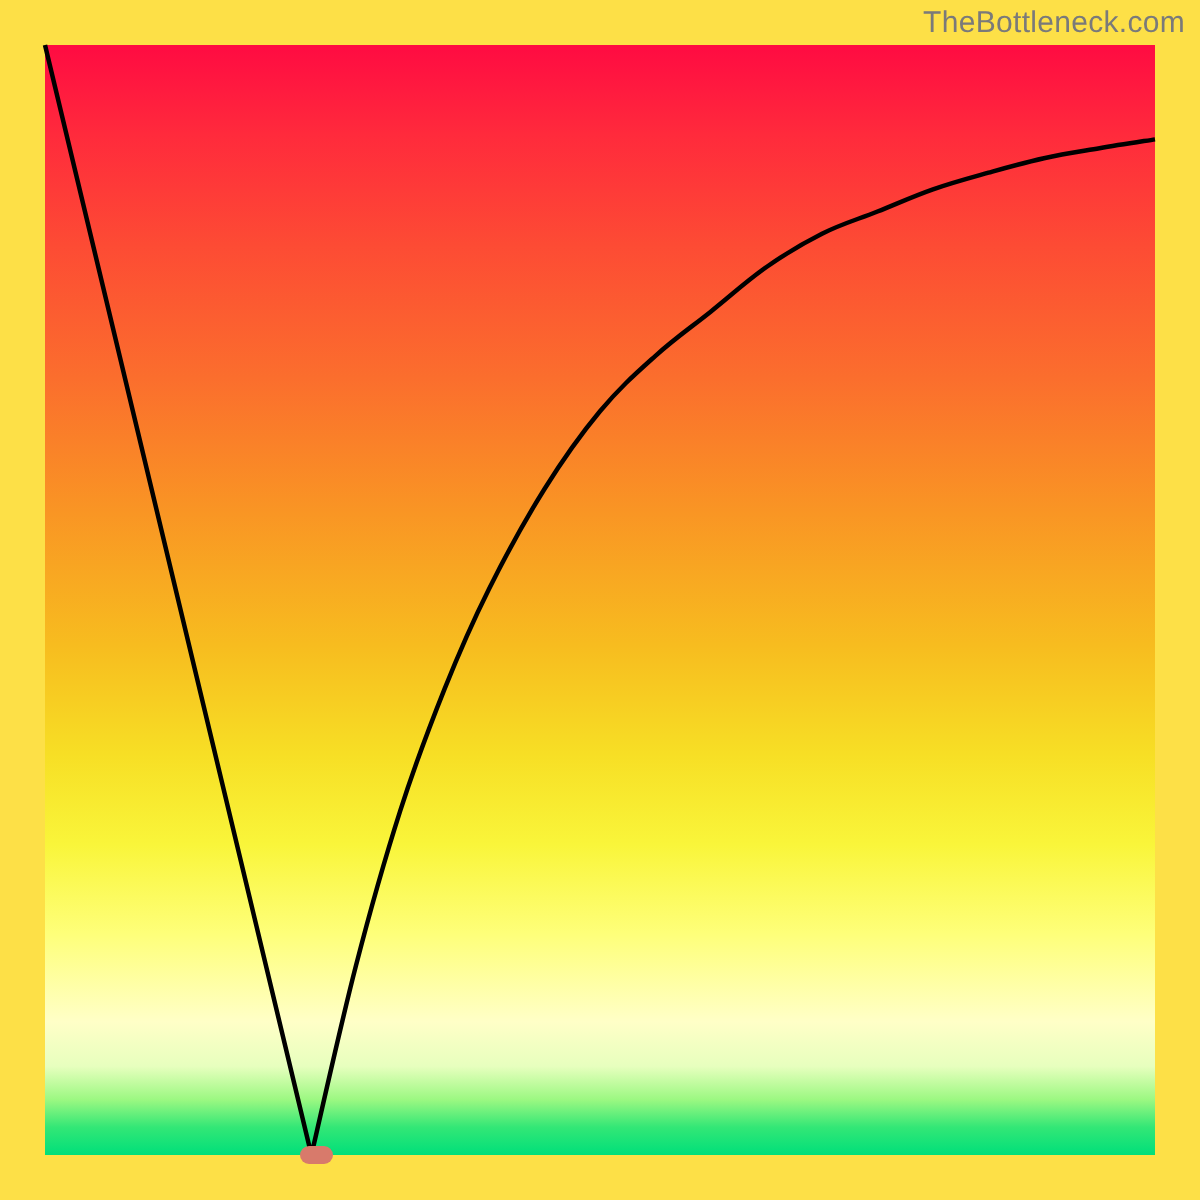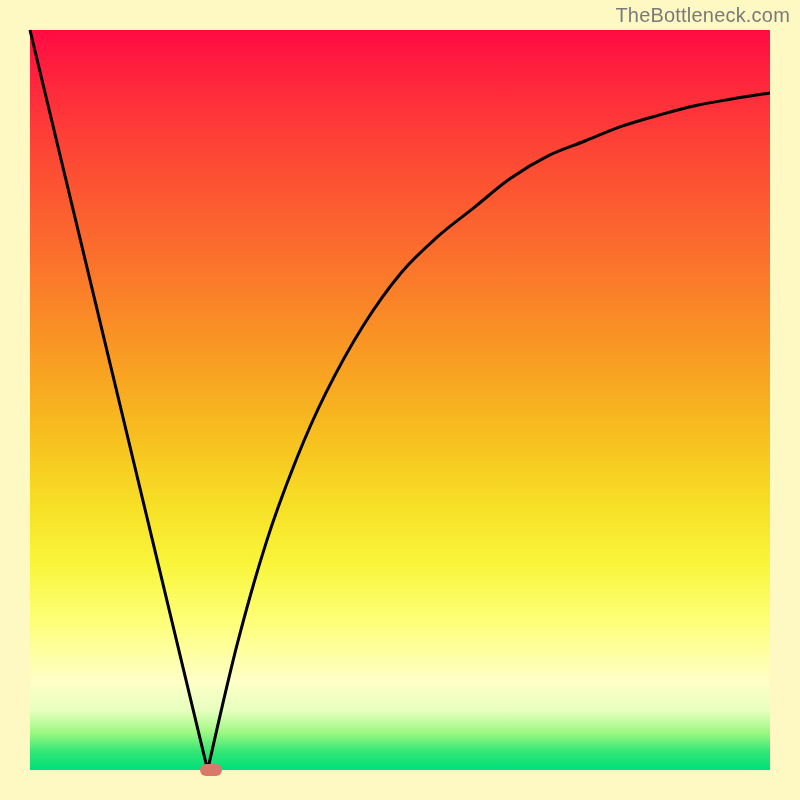--- a/index.html
+++ b/index.html
@@ -8,21 +8,21 @@
     width: 800px;
     height: 800px;
     overflow: hidden;
     background: #000;
     font-family: Arial, Helvetica, sans-serif;
   }
   .frame {
     position: relative;
     width: 800px;
     height: 800px;
-    background: #fef9c3;
+    background: #fde047;
   }
   .plot {
     position: absolute;
     left: 30px;
     top: 30px;
     width: 740px;
     height: 740px;
     
     background: linear-gradient(to bottom,
       #ff0b42 0%,

